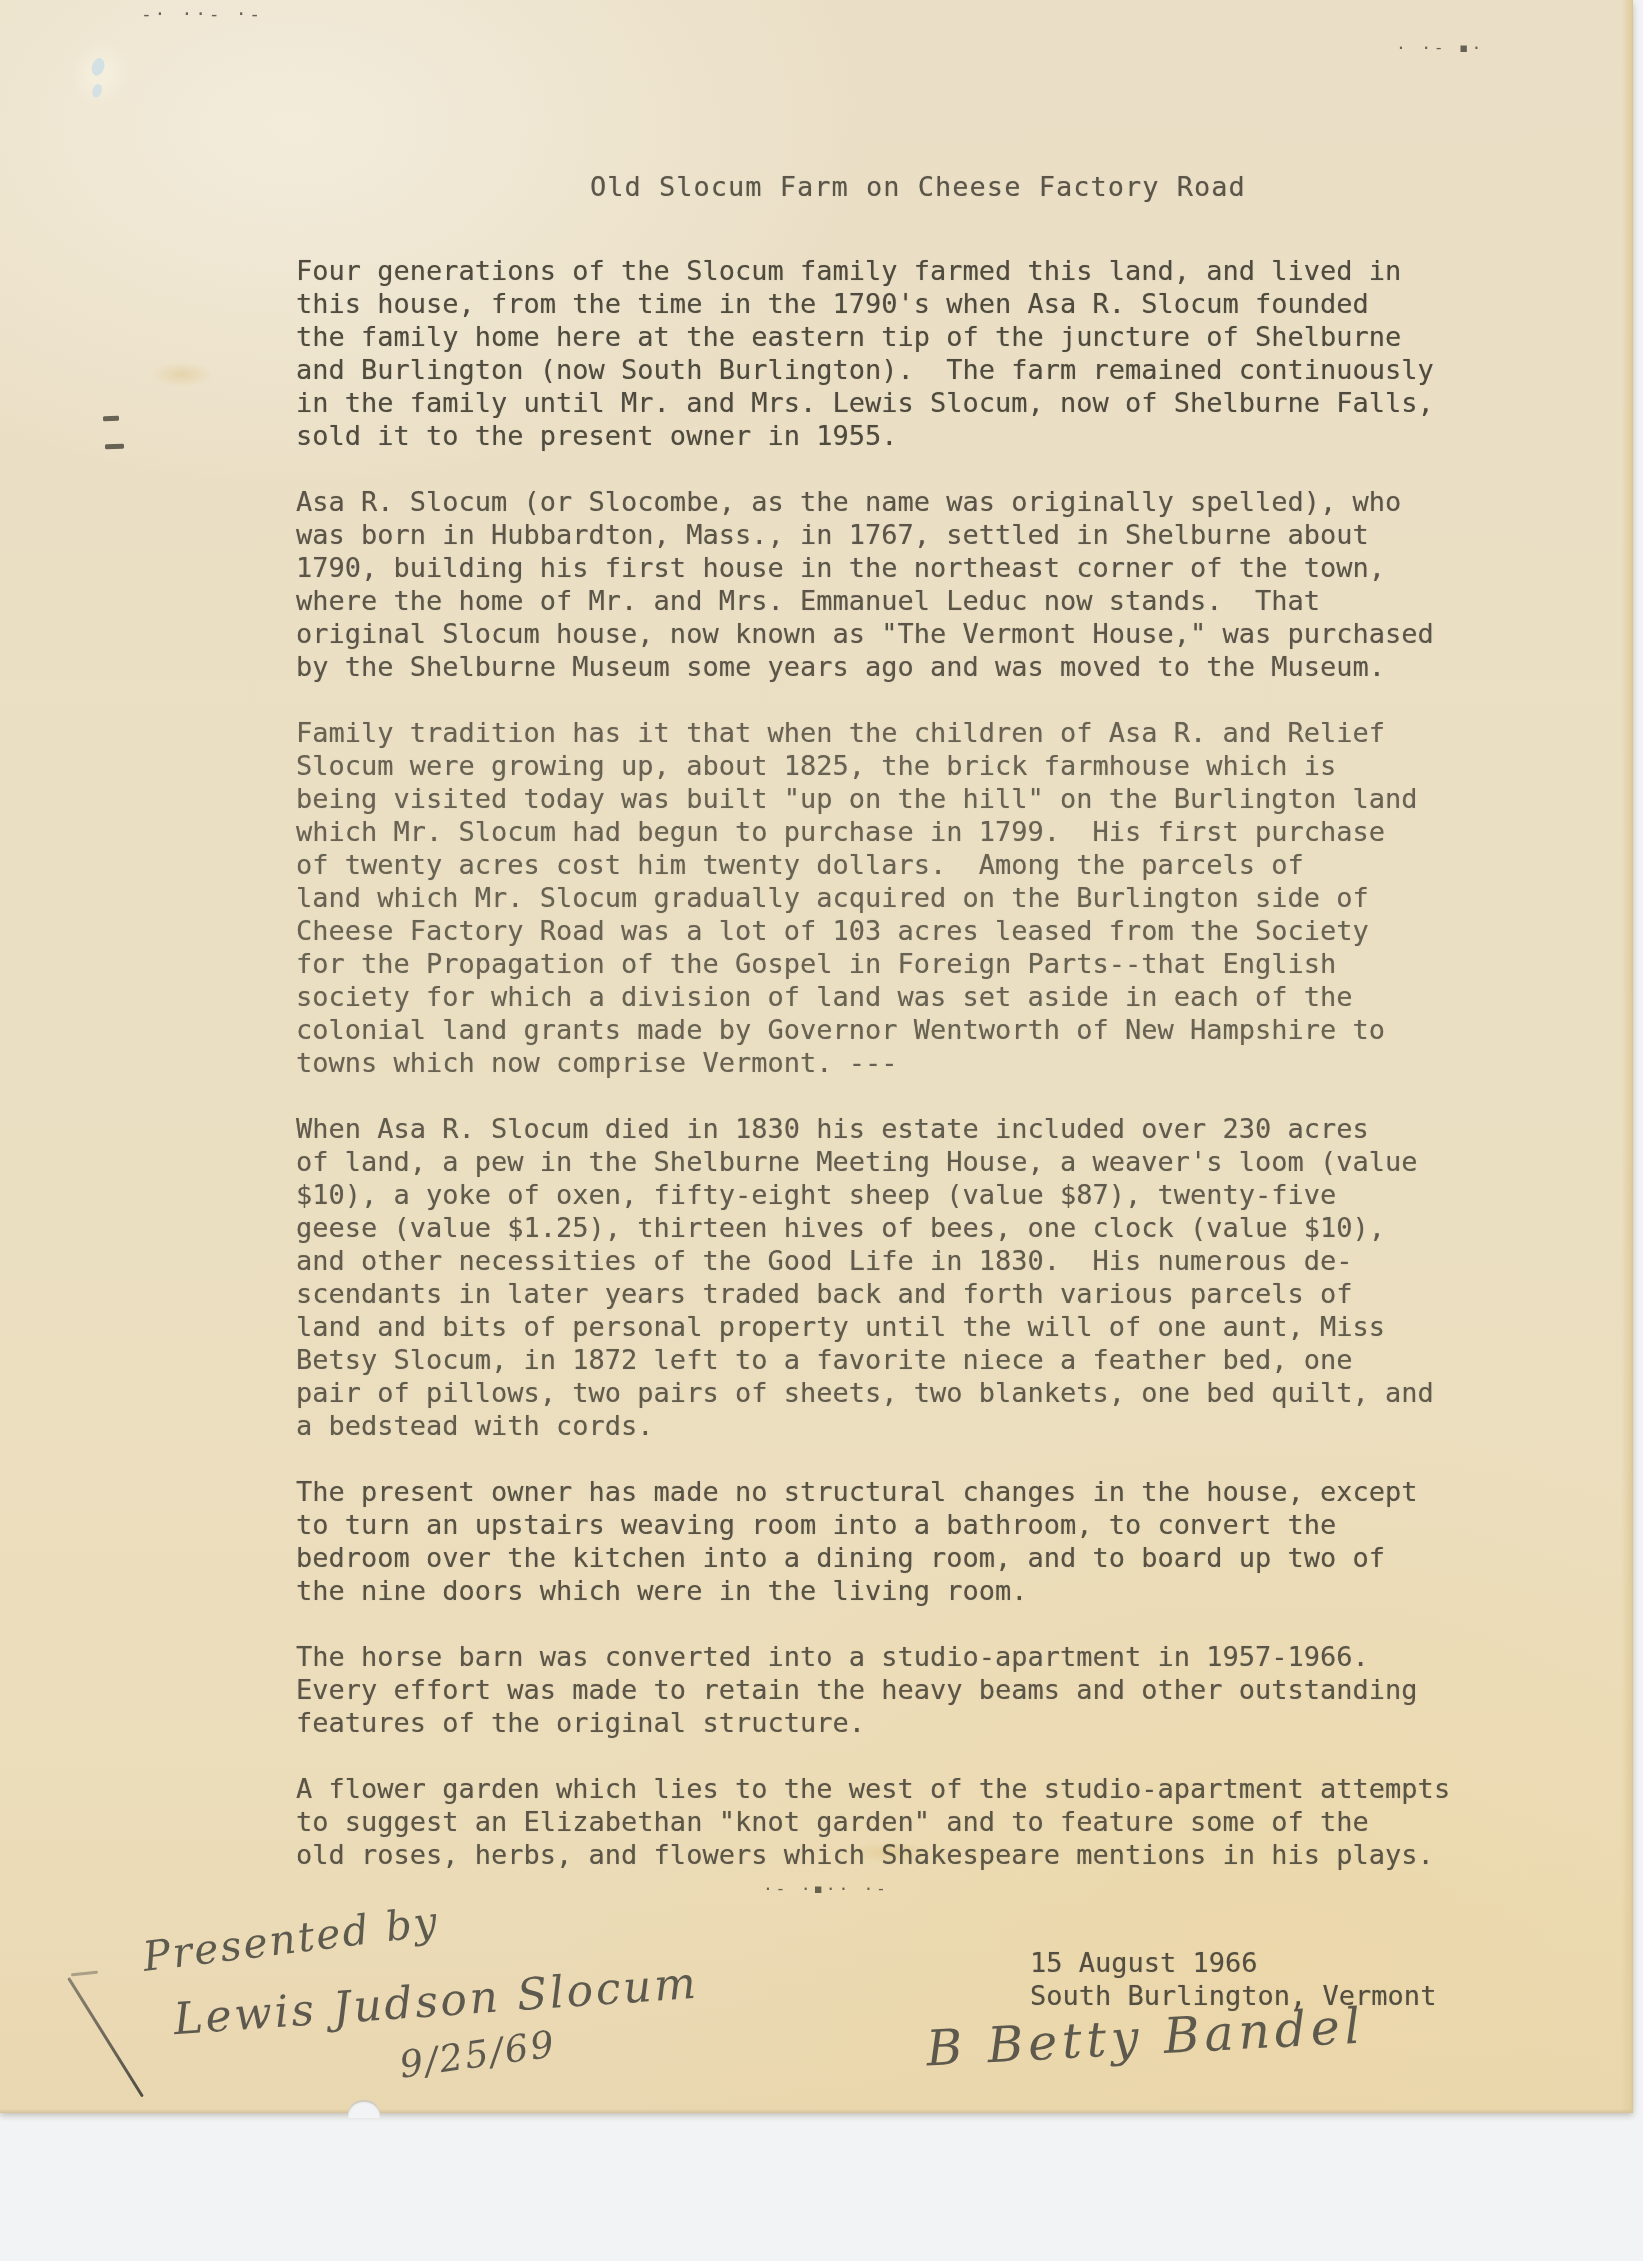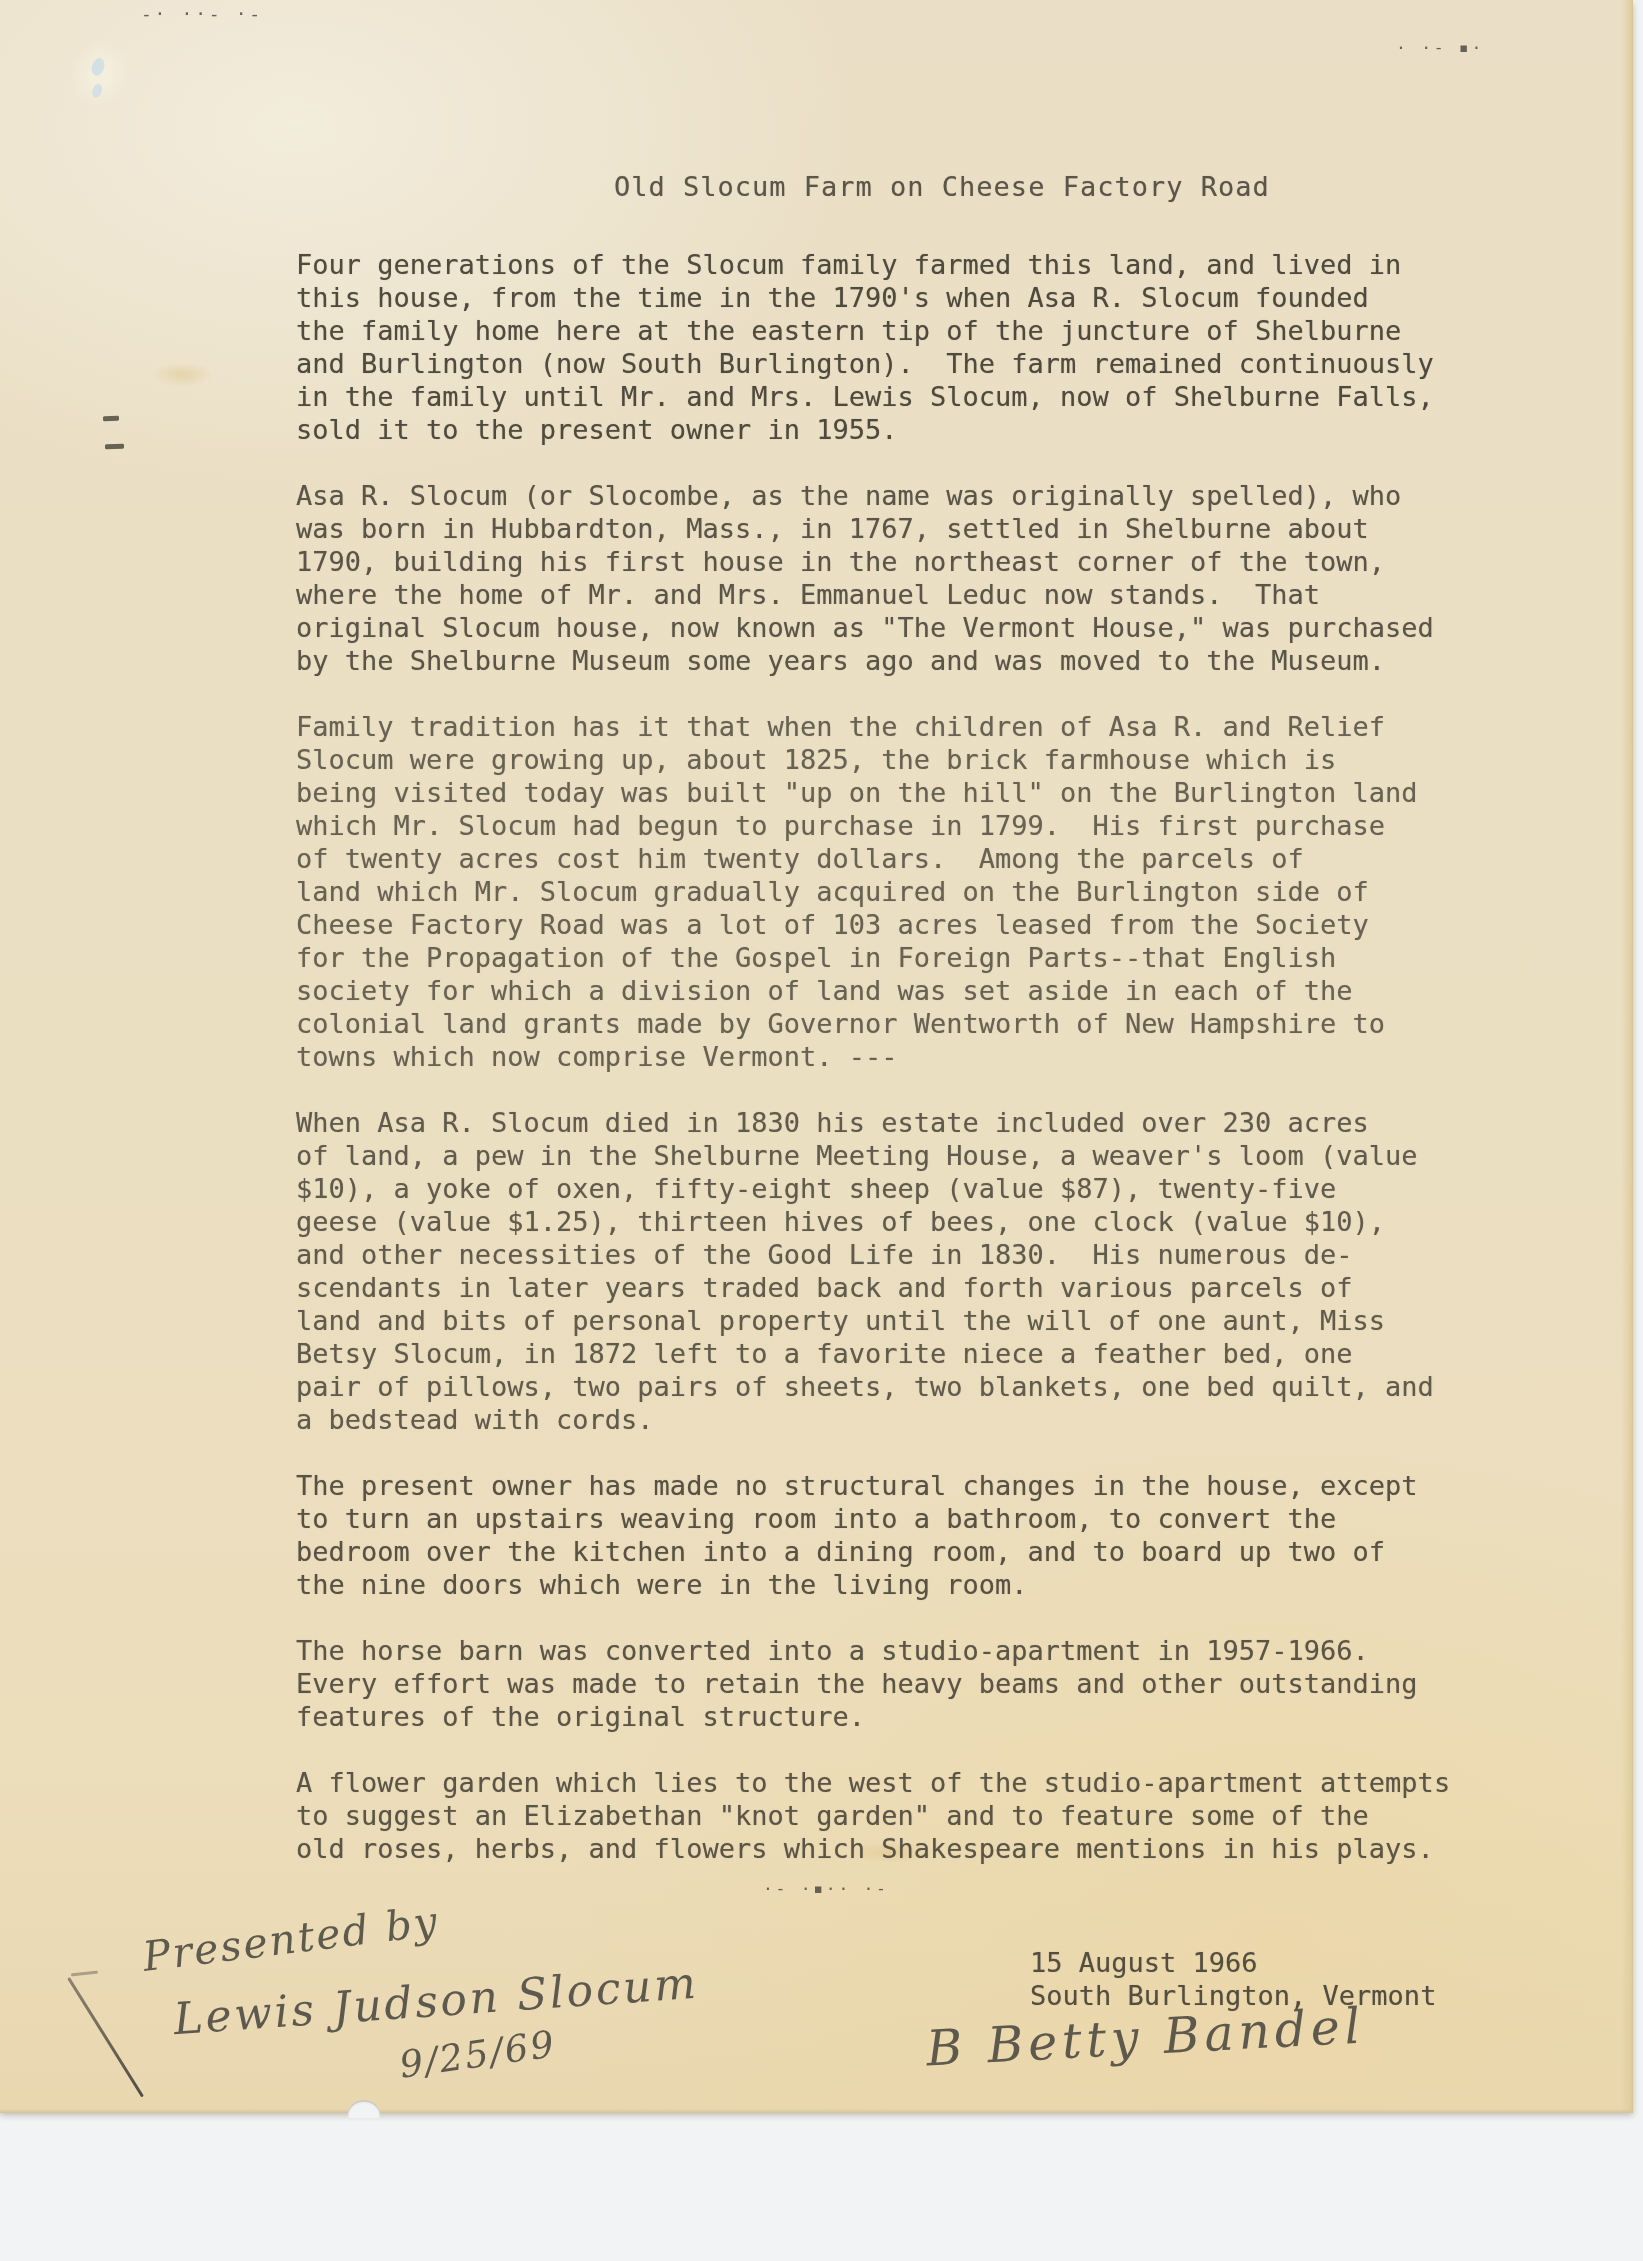--- a/index.html
+++ b/index.html
@@ -50,22 +50,22 @@
     font:400 38px/1.1 "Liberation Sans",sans-serif;
     letter-spacing:-1px;color:#5b5a52;opacity:.92;
   }
   
   .tw{
     font-family:"DejaVu Sans Mono","Liberation Mono",monospace;
     font-size:27px;line-height:33px;color:#474337;
     white-space:pre-wrap;
     text-shadow:0 0 1px rgba(70,64,50,.45);
   }
-  .doc-title{position:absolute;left:614px;top:170px;letter-spacing:1px;opacity:.88;}
-  .body-text{position:absolute;left:296px;top:248px;width:1192px;}
+  .doc-title{position:absolute;left:590px;top:170px;letter-spacing:1px;opacity:.88;}
+  .body-text{position:absolute;left:296px;top:254px;width:1192px;}
   .body-text p{margin:0 0 33px 0;}
   .fade-95{opacity:.95}.fade-88{opacity:.88}.fade-80{opacity:.80}
   .fade-84{opacity:.84}.fade-90{opacity:.90}
   .dateline{position:absolute;left:1030px;top:1946px;opacity:.92;}
   
   .hand{
     position:absolute;font-family:"DejaVu Serif","Liberation Serif",serif;
     font-style:italic;color:#3f3e38;opacity:.82;white-space:nowrap;
   }
   .hw-presented{left:142px;top:1915px;font-size:41px;letter-spacing:2.1px;transform:rotate(-7deg);}

